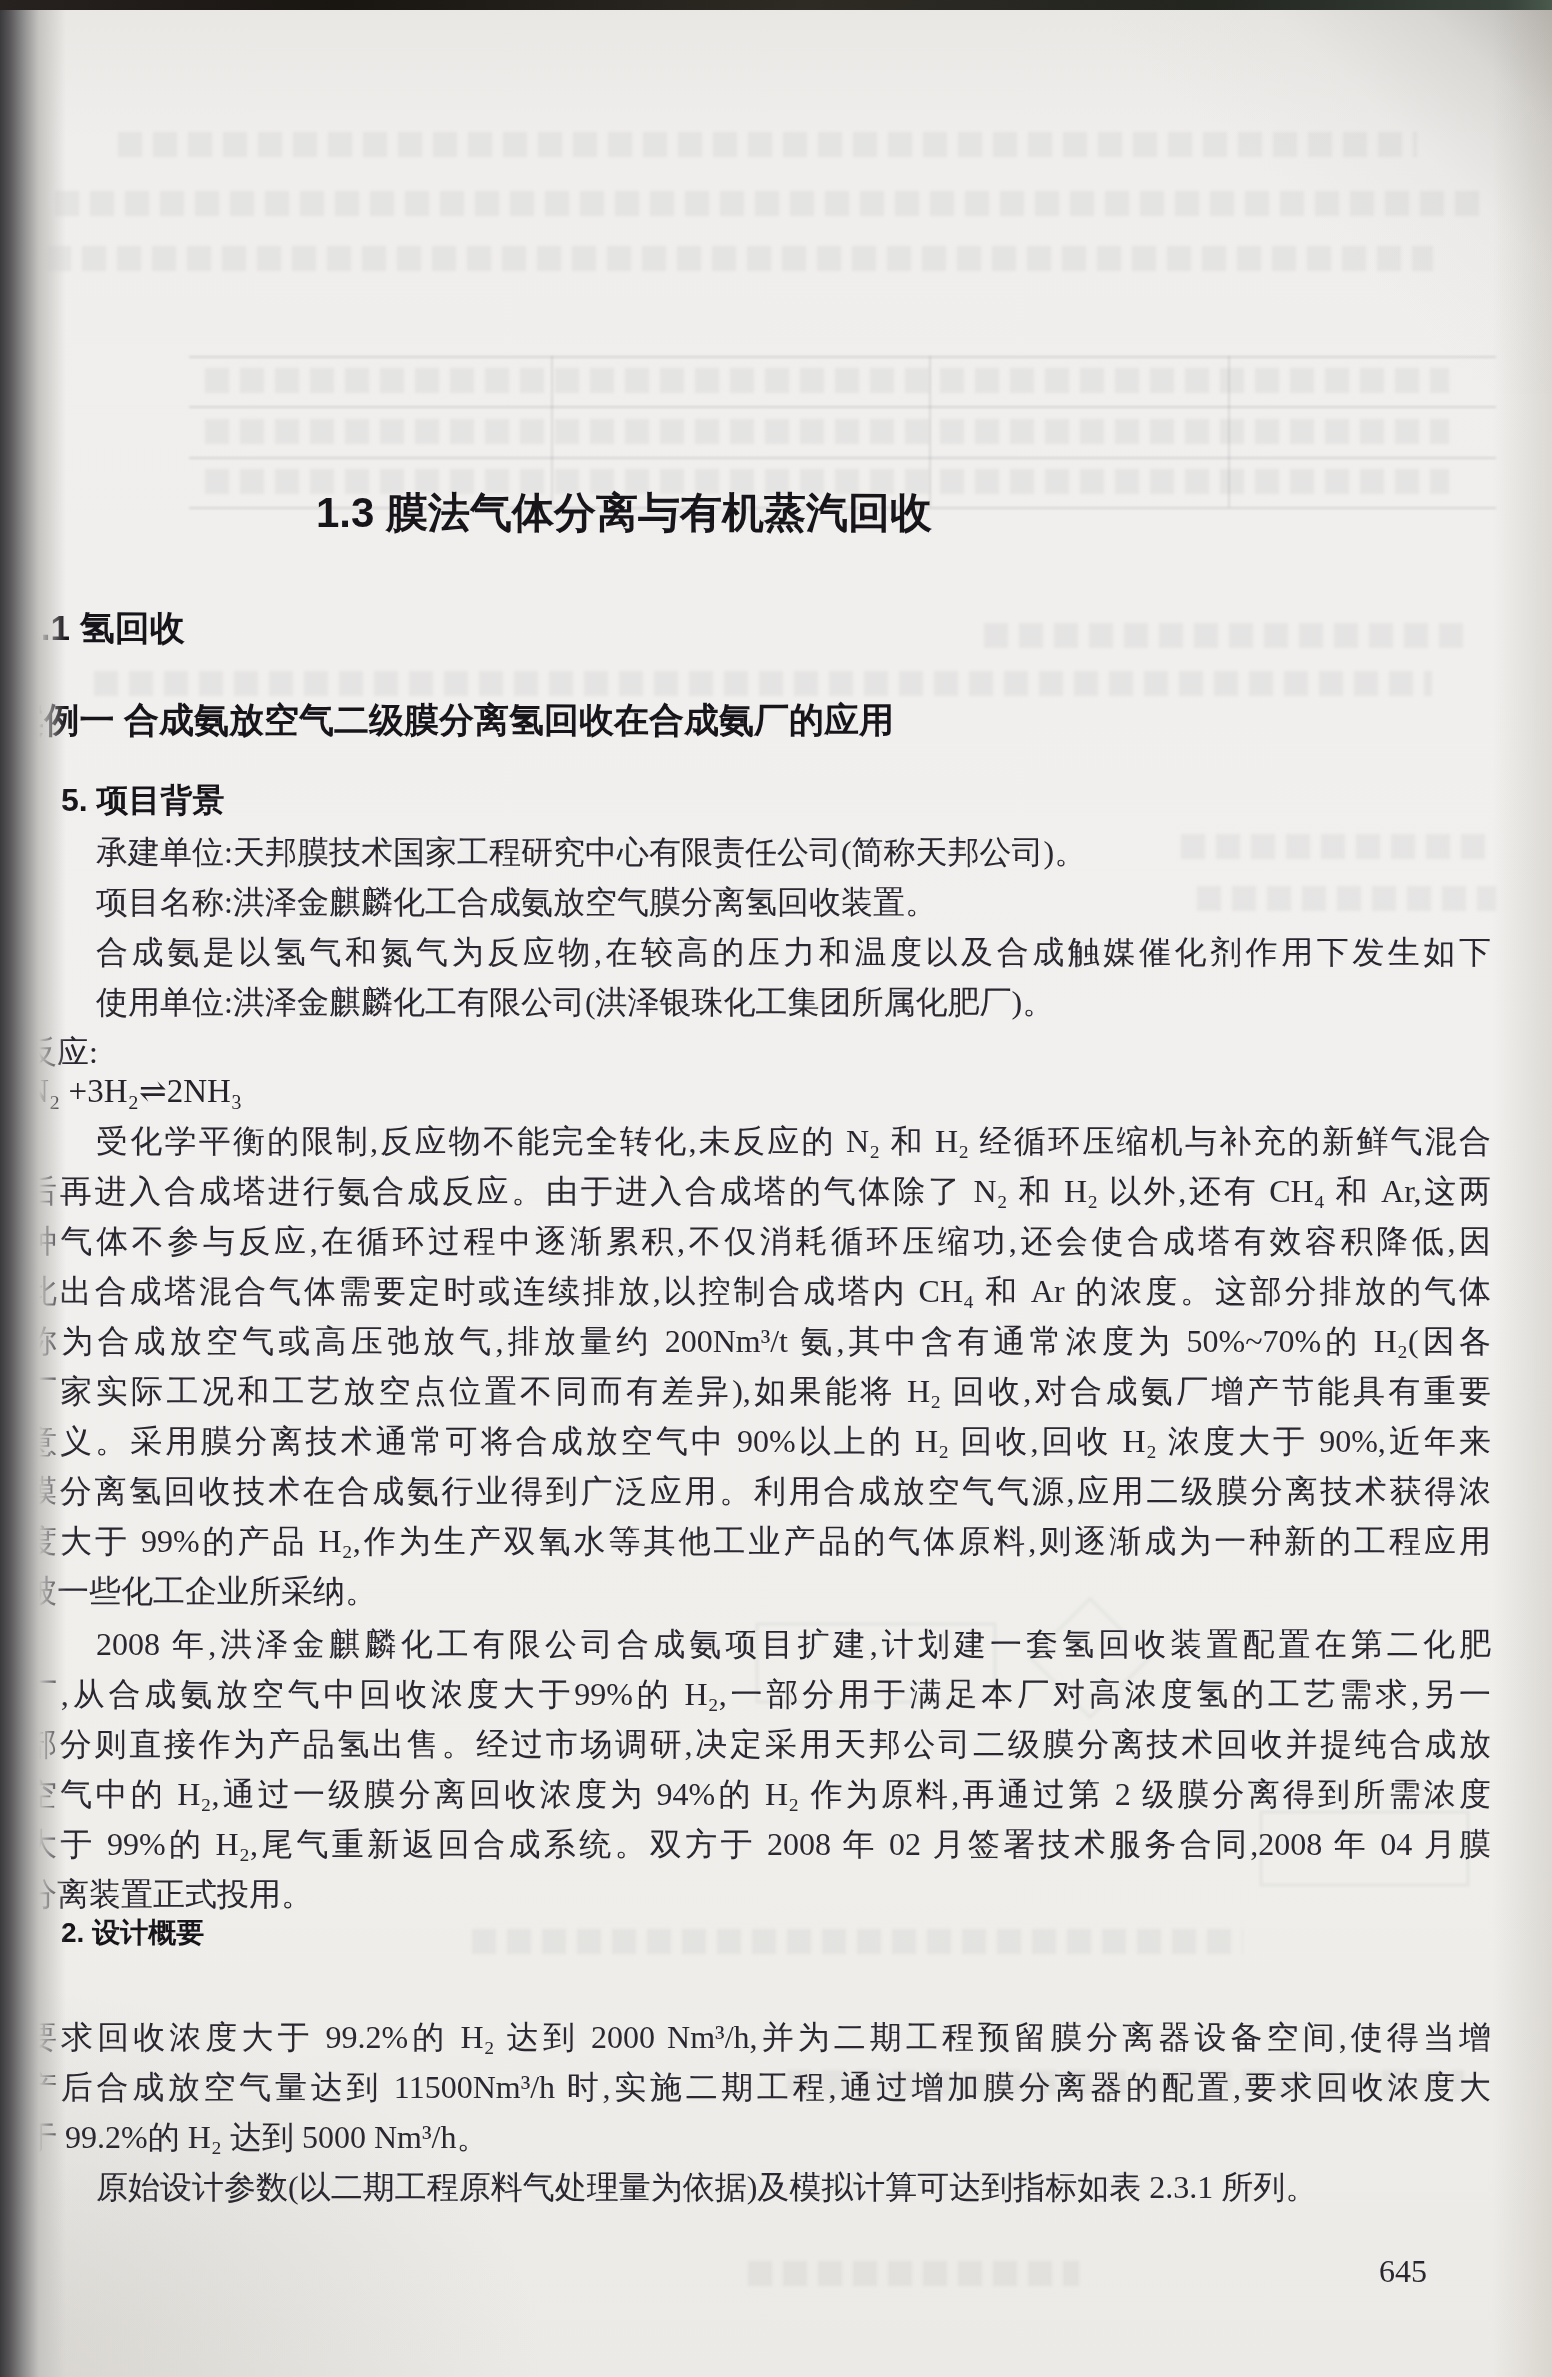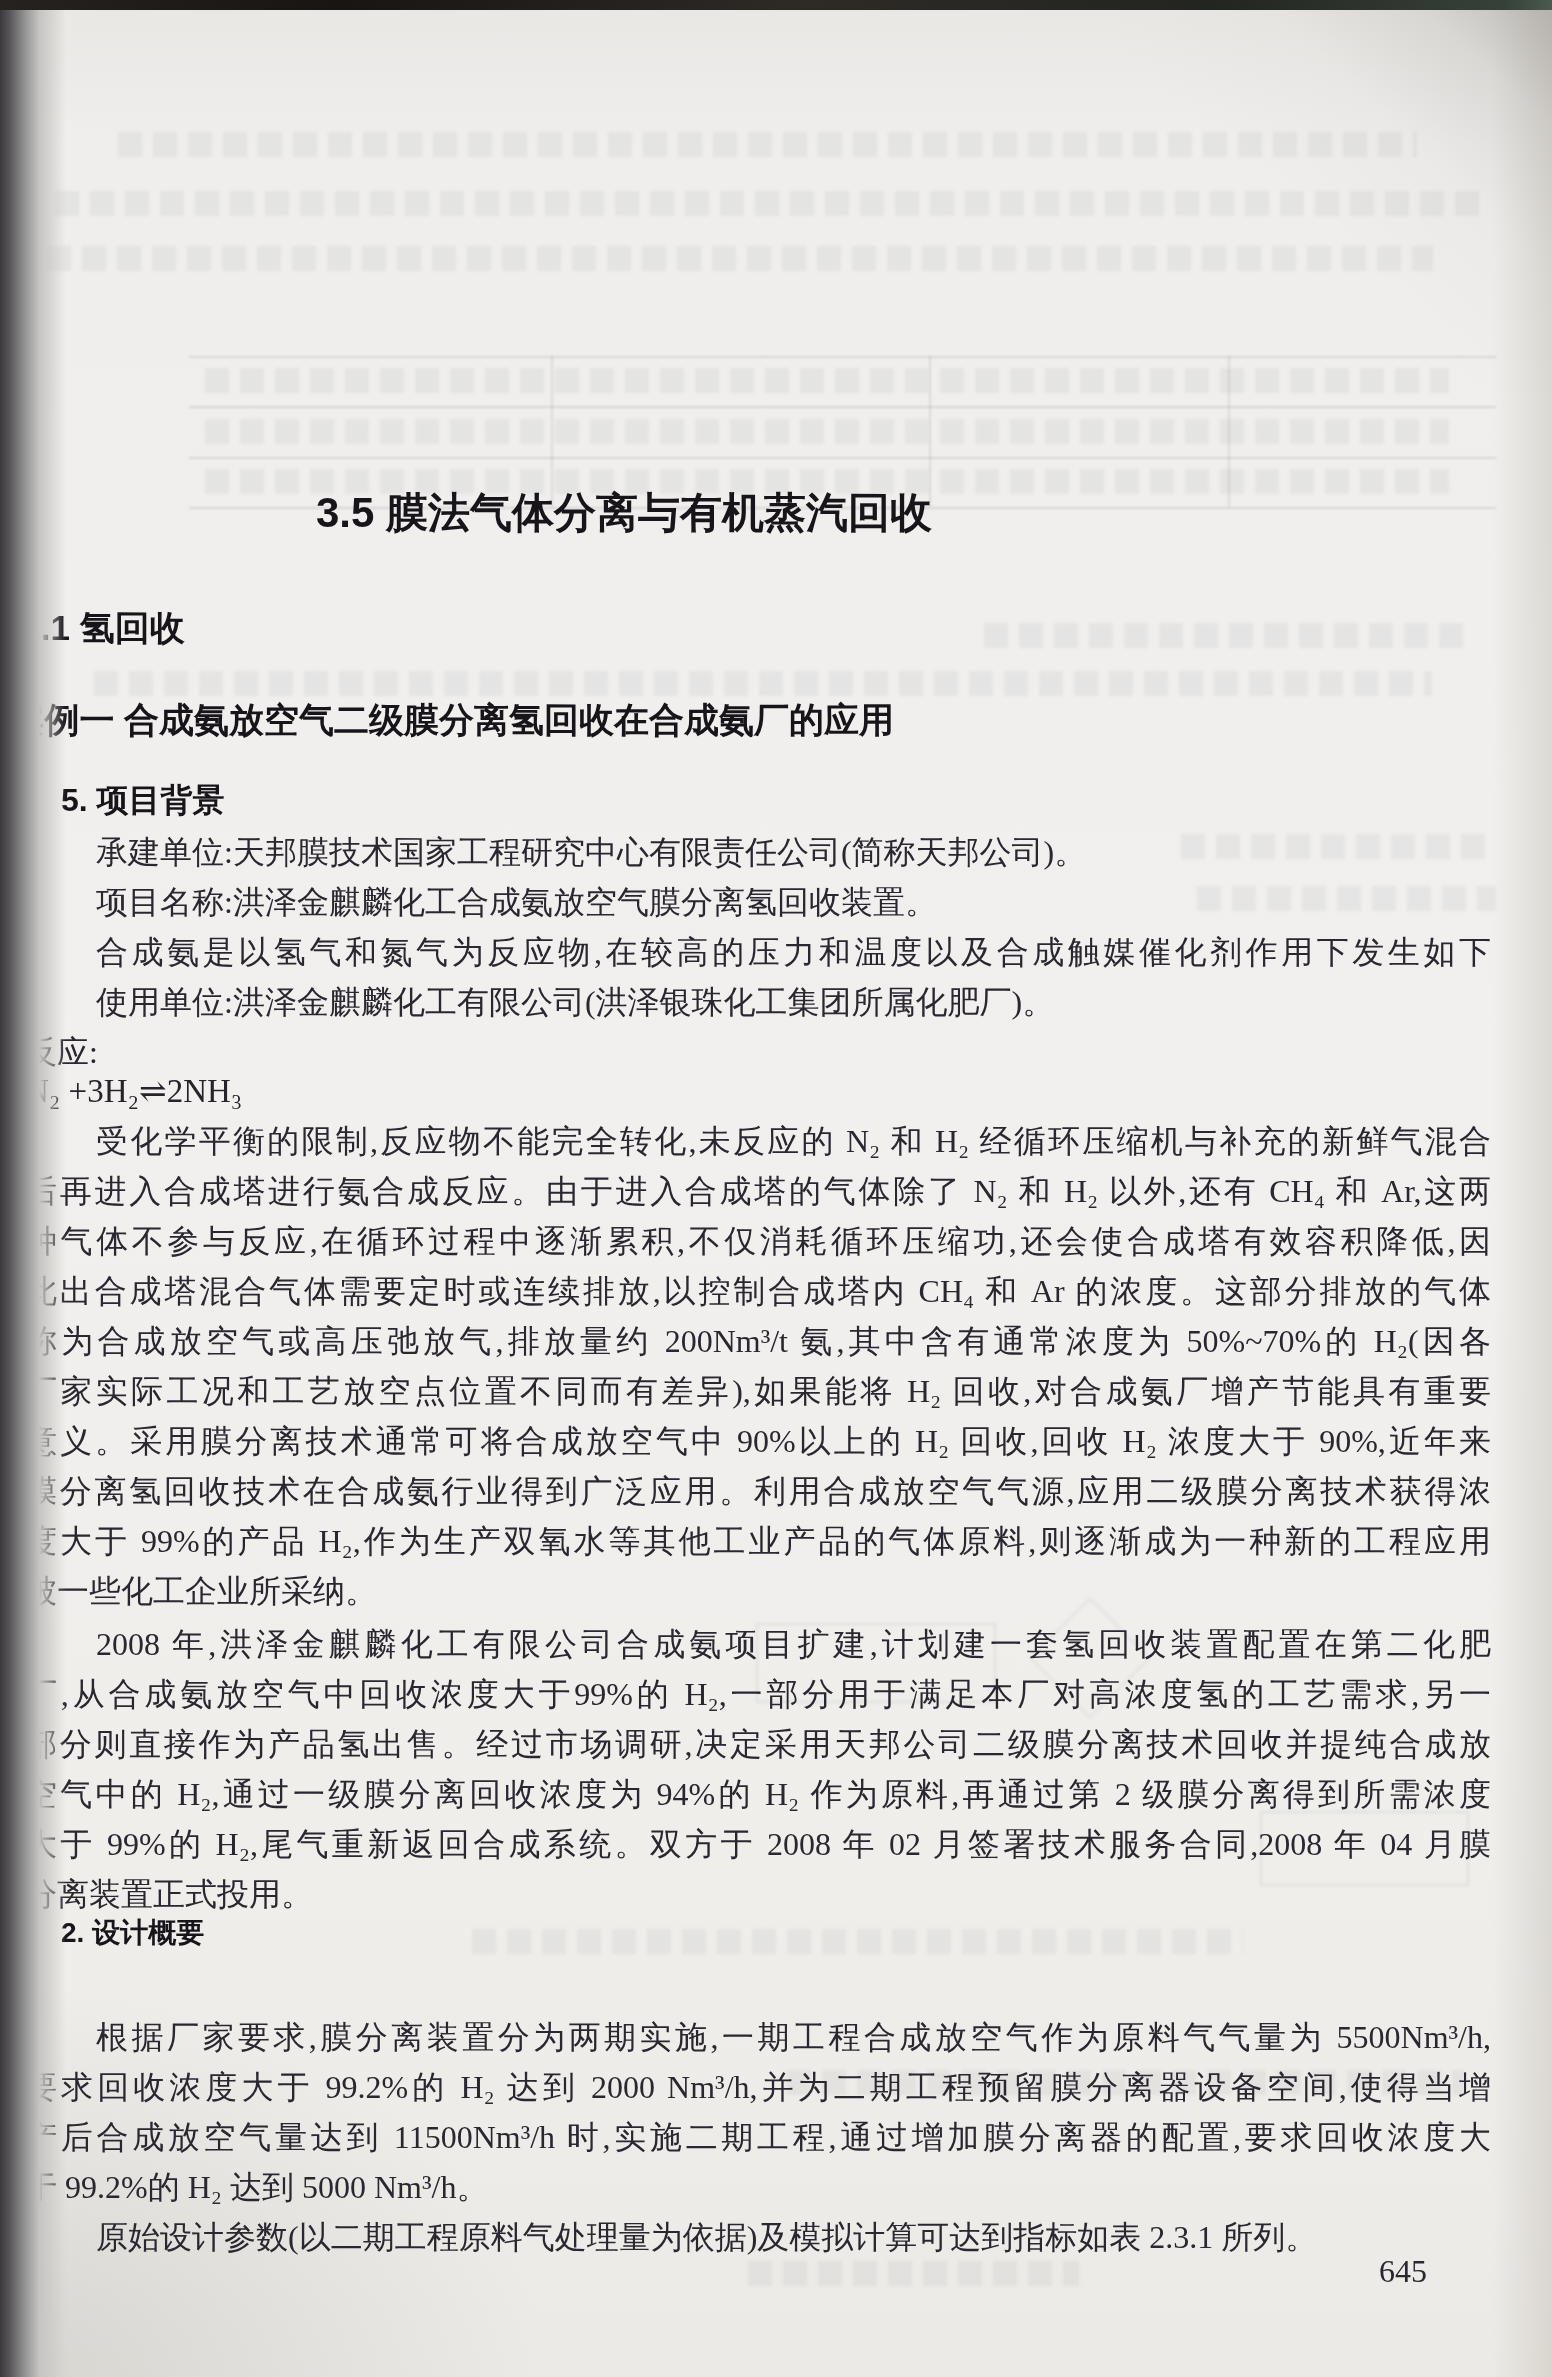--- a/index.html
+++ b/index.html
@@ -70,21 +70,21 @@
   <div class="ghost-row" style="left:94px;top:671px;width:1338px"></div>
   <div class="ghost-row" style="left:1181px;top:834px;width:315px"></div>
   <div class="ghost-row" style="left:1197px;top:886px;width:299px"></div>
   <div class="ghost-box" style="left:756px;top:1623px;width:236px;height:76px"></div>
   <div class="ghost-diamond" style="left:1047px;top:1615px;width:82px;height:82px"></div>
   <div class="ghost-box" style="left:1260px;top:1811px;width:205px;height:71px"></div>
   <div class="ghost-row" style="left:472px;top:1929px;width:771px"></div>
   <div class="ghost-row" style="left:787px;top:2070px;width:677px"></div>
   <div class="ghost-row" style="left:748px;top:2261px;width:331px"></div>
 
-  <div class="hd section">3.5  膜法气体分离与有机蒸汽回收</div>
+  <div class="hd section">1.3  膜法气体分离与有机蒸汽回收</div>
   <div class="hd subsection">3.1.1  氢回收</div>
   <div class="hd case">案例一  合成氨放空气二级膜分离氢回收在合成氨厂的应用</div>
   <div class="hd h4">5. 项目背景</div>
 
   <div class="blk" style="top:827px">
     <div class="ln ind">承建单位:天邦膜技术国家工程研究中心有限责任公司(简称天邦公司)。</div>
     <div class="ln ind">项目名称:洪泽金麒麟化工合成氨放空气膜分离氢回收装置。</div>
     <div class="ln ind j">合成氨是以氢气和氮气为反应物,在较高的压力和温度以及合成触媒催化剂作用下发生如下</div>
     <div class="ln ind">使用单位:洪泽金麒麟化工有限公司(洪泽银珠化工集团所属化肥厂)。</div>
     <div class="ln">反应:</div>
@@ -109,21 +109,20 @@
     <div class="ln ind j">2008 年,洪泽金麒麟化工有限公司合成氨项目扩建,计划建一套氢回收装置配置在第二化肥</div>
     <div class="ln j">厂,从合成氨放空气中回收浓度大于99%的 H₂,一部分用于满足本厂对高浓度氢的工艺需求,另一</div>
     <div class="ln j">部分则直接作为产品氢出售。经过市场调研,决定采用天邦公司二级膜分离技术回收并提纯合成放</div>
     <div class="ln j">空气中的 H₂,通过一级膜分离回收浓度为 94%的 H₂ 作为原料,再通过第 2 级膜分离得到所需浓度</div>
     <div class="ln j">大于 99%的 H₂,尾气重新返回合成系统。双方于 2008 年 02 月签署技术服务合同,2008 年 04 月膜</div>
     <div class="ln">分离装置正式投用。</div>
   </div>
 
   <div class="hd h4b">2. 设计概要</div>
   <div class="blk" style="top:2012px">
-    <div class="ln ind j">根据厂家要求,膜分离装置分为两期实施,一期工程合成放空气作为原料气气量为 5500Nm³/h,</div>
     <div class="ln j">要求回收浓度大于 99.2%的 H₂ 达到 2000 Nm³/h,并为二期工程预留膜分离器设备空间,使得当增</div>
     <div class="ln j">产后合成放空气量达到 11500Nm³/h 时,实施二期工程,通过增加膜分离器的配置,要求回收浓度大</div>
     <div class="ln">于 99.2%的 H₂ 达到 5000 Nm³/h。</div>
     <div class="ln ind">原始设计参数(以二期工程原料气处理量为依据)及模拟计算可达到指标如表 2.3.1 所列。</div>
   </div>
 
   <div class="pageno">645</div>
 
   <div class="edge-left"></div>
   <div class="edge-top"></div>

